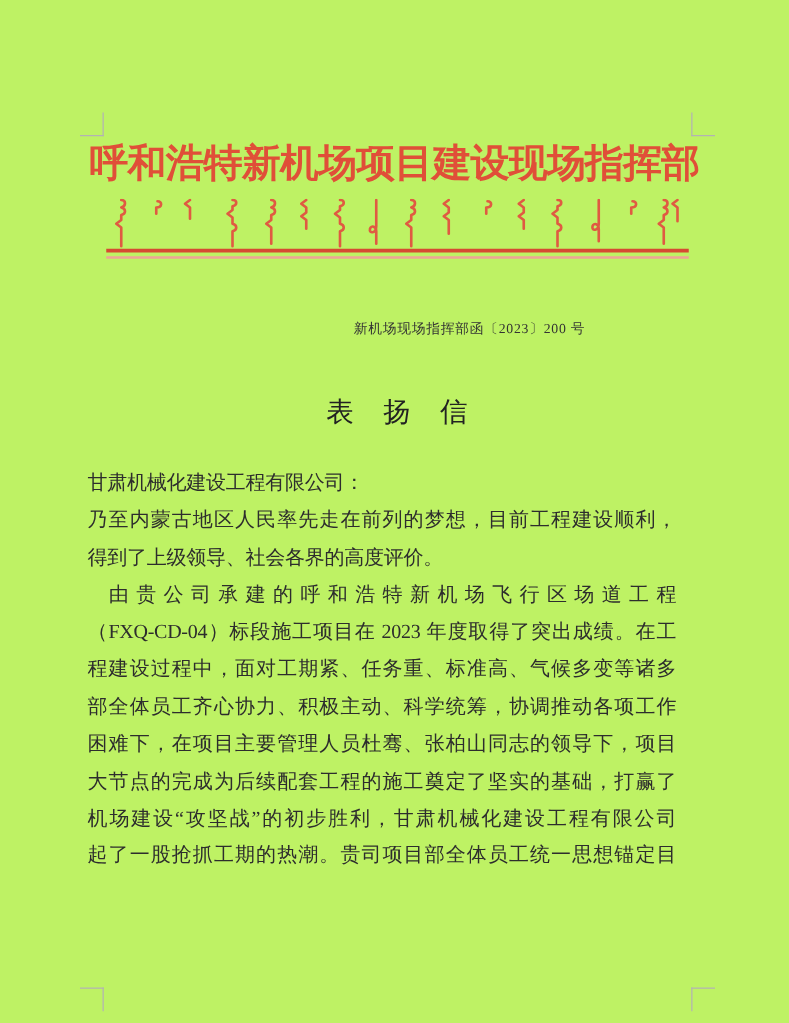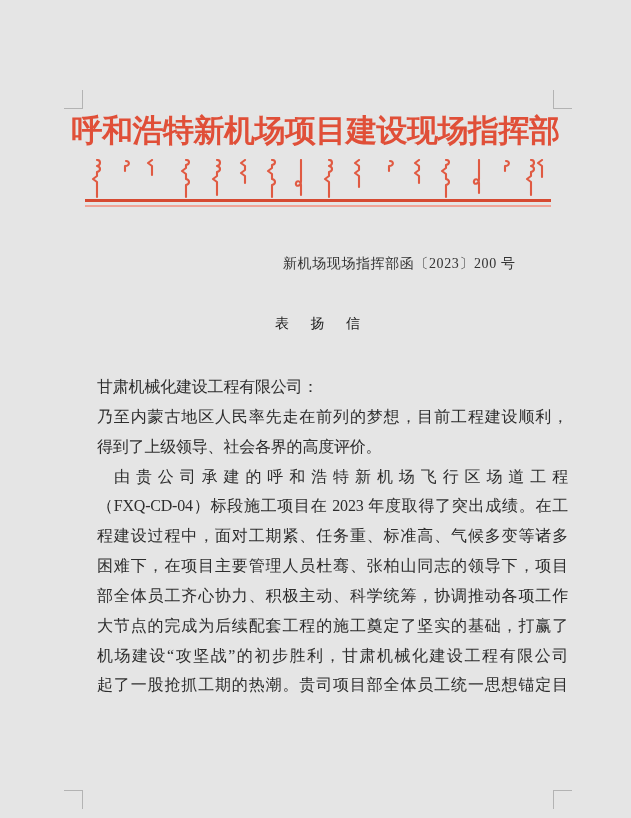--- a/index.html
+++ b/index.html
@@ -1,19 +1,19 @@
 <!DOCTYPE html>
 <html><head>
 <meta charset="utf-8">
 <style>
   html,body{margin:0;padding:0;background:#ffffff;}
   .page{
     position:relative;
     width:631px;height:818px;
-    background:#e5e5e5;
+    background:#bef264;
     overflow:hidden;
     font-family:"Liberation Serif","DejaVu Serif",serif;
     color:#2d2d2d;
   }
   
   .crop{position:absolute;width:18px;height:18px;}
   .crop.tl{left:64px;top:90px;border-right:1px solid #b3b3b3;border-bottom:1px solid #b3b3b3;}
   .crop.tr{left:553px;top:90px;border-left:1px solid #b3b3b3;border-bottom:1px solid #b3b3b3;}
   .crop.bl{left:64px;top:790px;border-right:1px solid #b3b3b3;border-top:1px solid #b3b3b3;}
   .crop.br{left:553px;top:790px;border-left:1px solid #b3b3b3;border-top:1px solid #b3b3b3;}
@@ -27,32 +27,32 @@
     white-space:nowrap;
   }
   .mongolian{position:absolute;left:88px;top:159px;width:458px;height:40px;}
   .mongolian svg{display:block;}
 
   .rule-thick{position:absolute;left:85px;width:466px;top:199px;height:3px;background:#d64a32;}
   .rule-thin{position:absolute;left:85px;width:466px;top:205px;height:2px;background:#f0a396;}
 
   .doc-number{
     position:absolute;left:283px;top:255px;
-    font-size:14px;letter-spacing:0.6px;
+    font-size:11px;letter-spacing:0.6px;
     color:#333;white-space:nowrap;
   }
   .letter-title{
     position:absolute;left:82px;width:471px;top:315px;
     text-align:center;
-    font-size:14px;font-weight:normal;
+    font-size:22px;font-weight:normal;
     letter-spacing:9px;text-indent:9px;
     color:#222;
   }
   .body-text{
-    position:absolute;left:97px;top:372px;width:471px;
+    position:absolute;left:70px;top:372px;width:471px;
     font-size:16px;line-height:29.85px;
     letter-spacing:-0.2px;
     color:#2d2d2d;
   }
   .line{height:29.85px;overflow:hidden;text-align:left;}
   .line.j{text-align:justify;text-align-last:justify;}
   .line.ind2{padding-left:33px;}
   .line.ind1{padding-left:17px;}
 </style>
 </head>
@@ -96,20 +96,20 @@
 
   <div class="letter-title">表 扬 信</div>
 
   <div class="body-text">
     <div class="line">甘肃机械化建设工程有限公司：</div>
     <div class="line j">乃至内蒙古地区人民率先走在前列的梦想，目前工程建设顺利，</div>
     <div class="line">得到了上级领导、社会各界的高度评价。</div>
     <div class="line j ind1">由贵公司承建的呼和浩特新机场飞行区场道工程</div>
     <div class="line j">（FXQ-CD-04）标段施工项目在 2023 年度取得了突出成绩。在工</div>
     <div class="line j">程建设过程中，面对工期紧、任务重、标准高、气候多变等诸多</div>
+    <div class="line j">部全体员工齐心协力、积极主动、科学统筹，协调推动各项工作</div>
     <div class="line j">困难下，在项目主要管理人员杜骞、张柏山同志的领导下，项目</div>
-    <div class="line j">部全体员工齐心协力、积极主动、科学统筹，协调推动各项工作</div>
     <div class="line j">大节点的完成为后续配套工程的施工奠定了坚实的基础，打赢了</div>
     <div class="line j">机场建设“攻坚战”的初步胜利，甘肃机械化建设工程有限公司</div>
     <div class="line j">起了一股抢抓工期的热潮。贵司项目部全体员工统一思想锚定目</div>
   </div>
 
 </div>
 
 </body></html>

